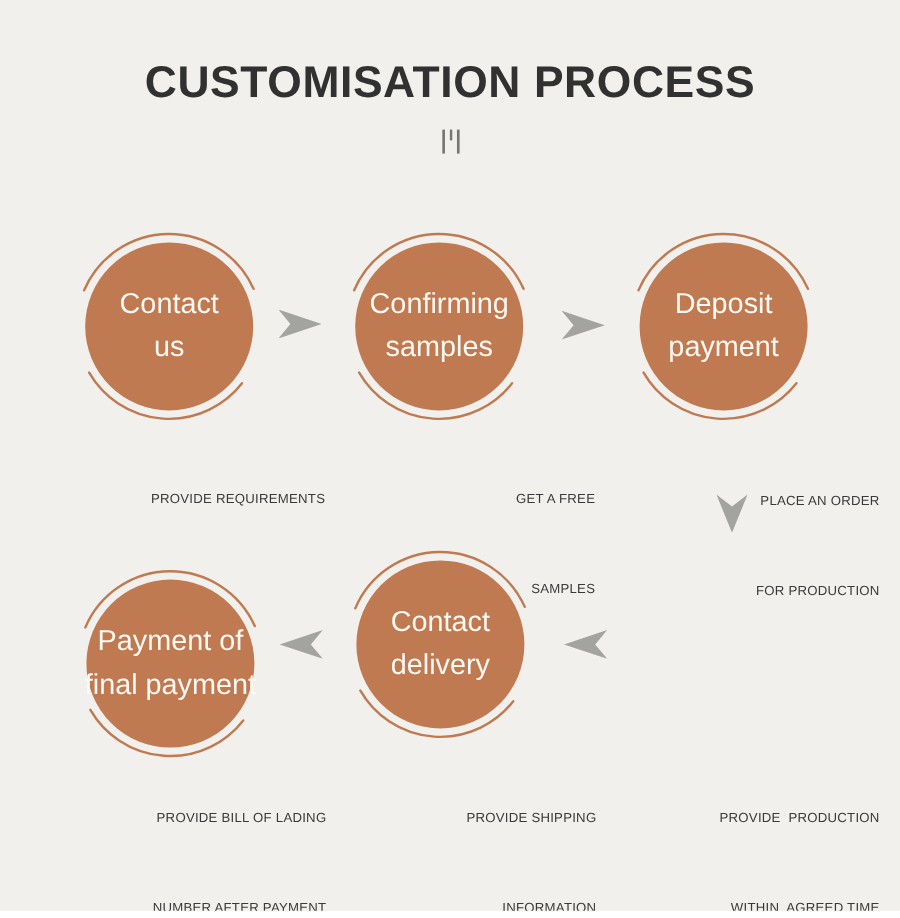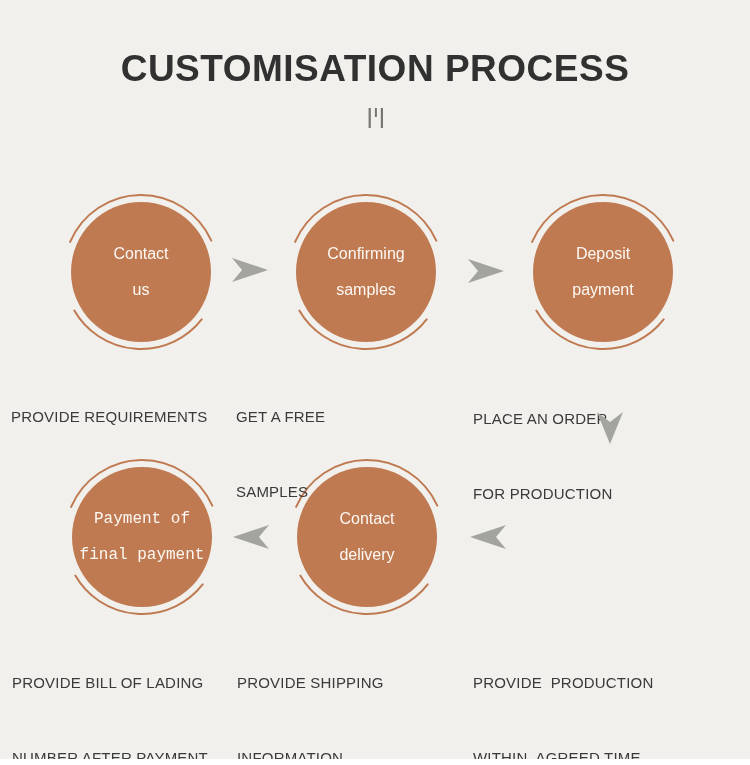--- a/index.html
+++ b/index.html
@@ -16,32 +16,32 @@
   }
   .deco{position:absolute; left:368px; top:107px;}
 
   .step{position:absolute; width:170px; height:170px;}
   .step svg.badge{position:absolute; left:0; top:0;}
   .ring{fill:none; stroke:var(--circle); stroke-width:2; stroke-linecap:round;}
   .disc{fill:var(--circle);}
   .circle-label{
     position:absolute; left:0; top:0; width:170px; height:170px;
     display:flex; flex-direction:column; align-items:center; justify-content:center;
-    color:var(--circle-text); font-size:16px; line-height:36px; text-align:center;
+    color:var(--circle-text); font-size:24px; line-height:36px; text-align:center;
   }
   .s1{left:56px;  top:187px;}
   .s2{left:281px; top:187px;}
   .s3{left:518px; top:187px;}
   .s4{left:518px; top:452px;}
   .s5{left:282px; top:452px;}
-  .s6{left:57px;  top:452px;font-family:Liberation Mono, monospace;}
+  .s6{left:57px;  top:468px;}
 
   .caption{
-    position:absolute; width:260px; text-align:left; color:var(--caption-text);
-    font-size:15px; font-weight:500; line-height:25px; letter-spacing:.2px;
+    position:absolute; width:260px; text-align:right; color:var(--caption-text);
+    font-size:11px; font-weight:500; line-height:25px; letter-spacing:.2px;
     white-space:pre-wrap;
   }
   .c1{left:11px;  top:354px;}
   .c2{left:236px; top:354px;}
   .c3{left:473px; top:356px;}
   .c4{left:473px; top:620px;}
   .c5{left:237px; top:620px;}
   .c6{left:12px;  top:620px;}
 
   .arrow{position:absolute;}

